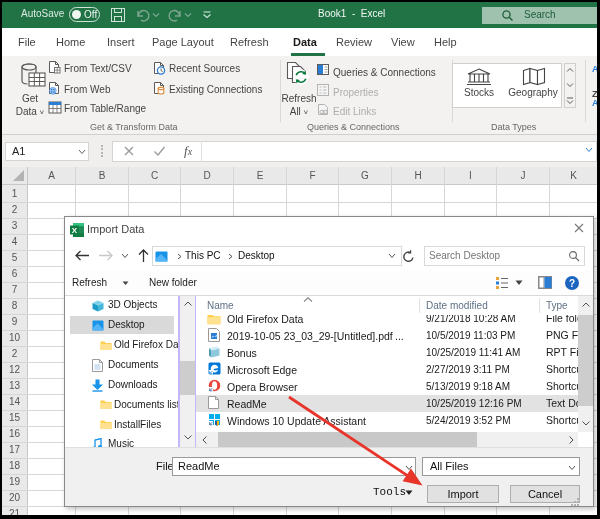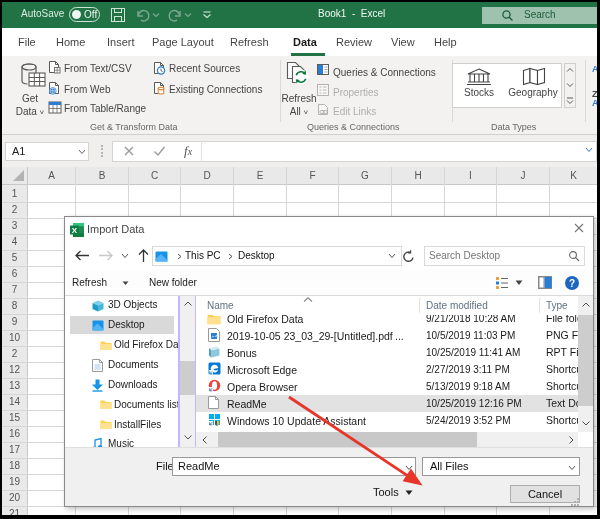--- a/index.html
+++ b/index.html
@@ -597,24 +597,25 @@
         <svg class="abs" style="left:232px;top:7px;" width="8" height="6" viewBox="0 0 8 6">
             <path d="M1 1 L4 4.5 L7 1" fill="none" stroke="#555"></path>
           </svg>
       </div>
       <div class="abs" style="left:357px;top:9px;width:158px;height:19px;background:#fff;border:1px solid #999;">
         <span class="abs" style="left:7px;top:2px;font-size:11px;color:#111;">All Files</span>
         <svg class="abs" style="left:145px;top:7px;" width="8" height="6" viewBox="0 0 8 6">
             <path d="M1 1 L4 4.5 L7 1" fill="none" stroke="#555"></path>
           </svg>
       </div>
-      <span class="abs" style="left:308px;top:38px;font-size:11px;color:#111;">Tools</span>
+      <span class="abs" style="left:308px;top:38px;font-size:11px;color:#111;font-family:Liberation Mono, monospace;">Tools</span>
       <svg class="abs" style="left:340px;top:42px;" width="8" height="6" viewBox="0 0 8 6">
           <path d="M0.5 0.5 L4 5 L7.5 0.5" fill="#222"></path>
         </svg>
+      <div class="btn" style="left:362px;top:37px;width:72px;height:18px;line-height:16px;">Import</div>
       <div class="btn" style="left:445px;top:37px;width:70px;height:18px;line-height:16px;">Cancel</div>
       <svg class="abs" style="left:506px;top:50px;" width="8" height="8" viewBox="0 0 8 8">
           <g fill="#b0b0b0">
             <rect x="6" y="0" width="2" height="2"></rect>
             <rect x="6" y="3" width="2" height="2"></rect>
             <rect x="6" y="6" width="2" height="2"></rect>
             <rect x="3" y="3" width="2" height="2"></rect>
             <rect x="3" y="6" width="2" height="2"></rect>
             <rect x="0" y="6" width="2" height="2"></rect>
           </g>

